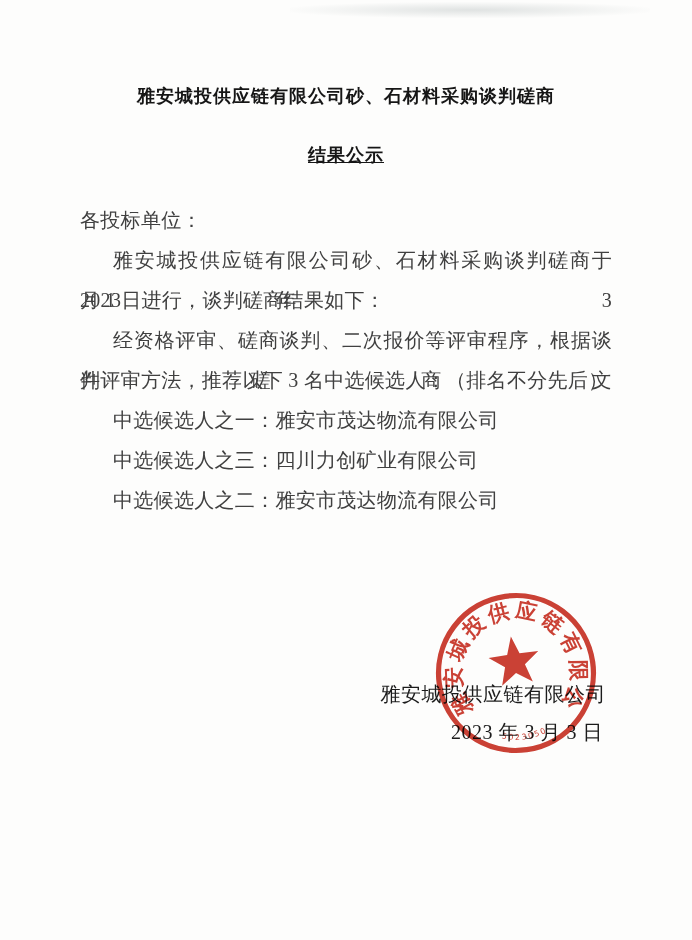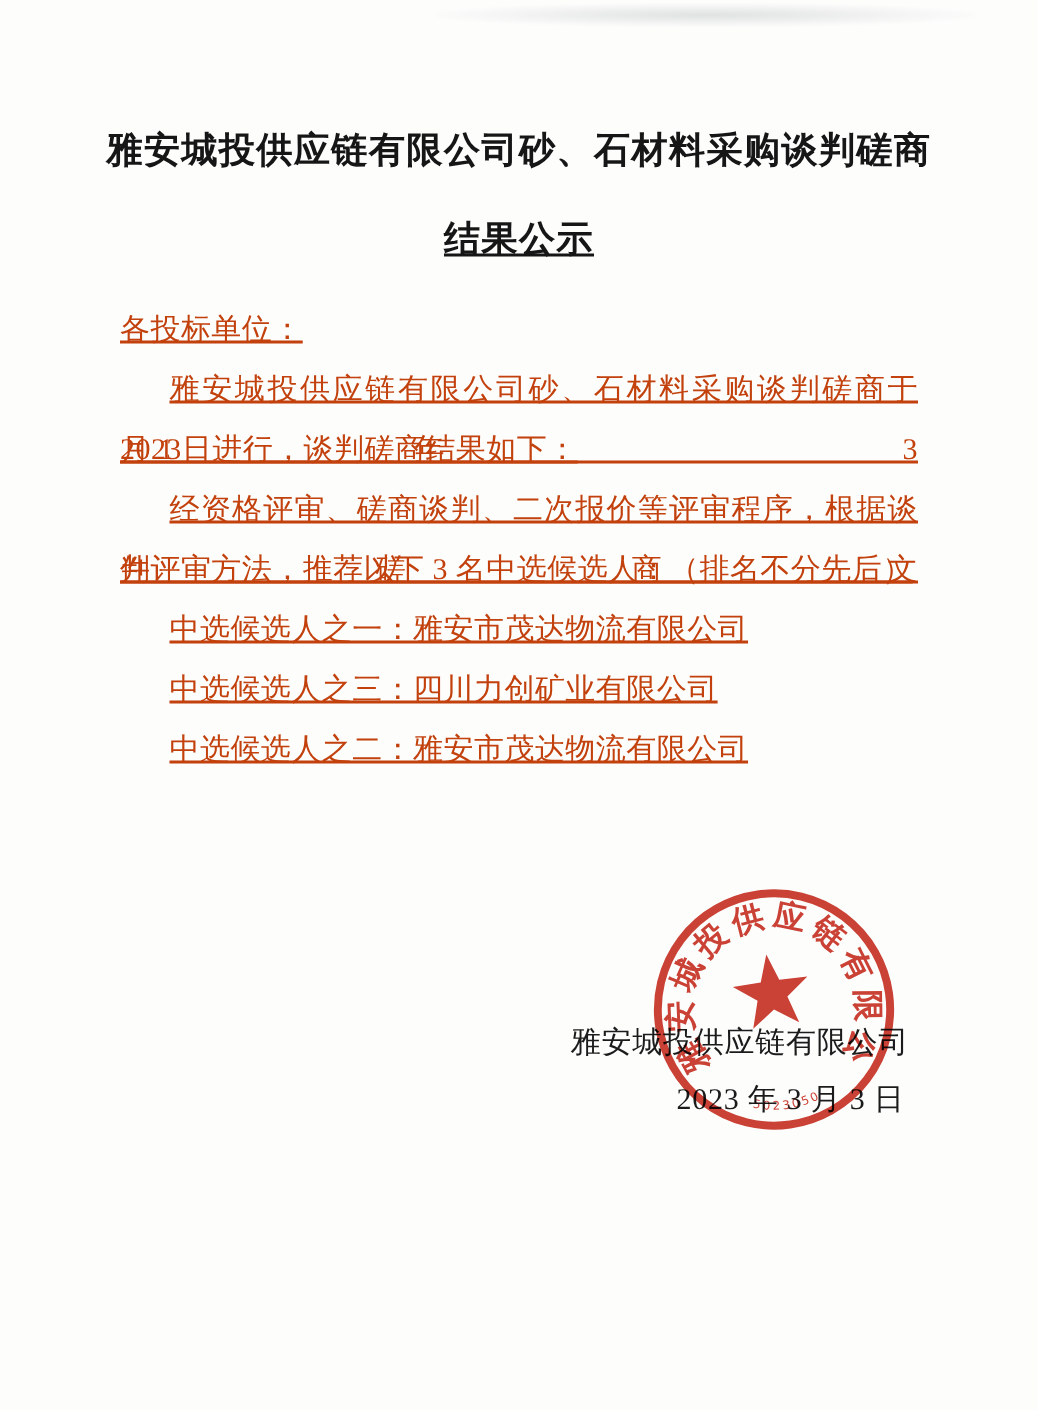--- a/index.html
+++ b/index.html
@@ -27,36 +27,35 @@
       rgba(155,165,165,0.30) 0%,
       rgba(155,165,165,0.12) 45%,
       rgba(155,165,165,0) 75%);
   }
   .title-line {
     position: absolute;
     left: 0;
     width: 100%;
     text-align: center;
     font-weight: bold;
-    font-size: 24px;
+    font-size: 18px;
     letter-spacing: 1px;
     color: #161616;
   }
   .title-line.t1 { top: 84px; }
   .title-line.t2 { top: 143px; text-decoration: underline; }
 
   .body-text {
     position: absolute;
     left: 80px;
     top: 200px;
     width: 532px;
     font-size: 20px;
     letter-spacing: 0.3px;
-    color: #c2410c;
-    text-decoration: underline;
+    color: #404040;
   }
   .line {
     height: 40px;
     line-height: 40px;
     white-space: nowrap;
   }
   .line.ind { text-indent: 33px; }
   .line.just {
     white-space: normal;
     text-align: justify;

